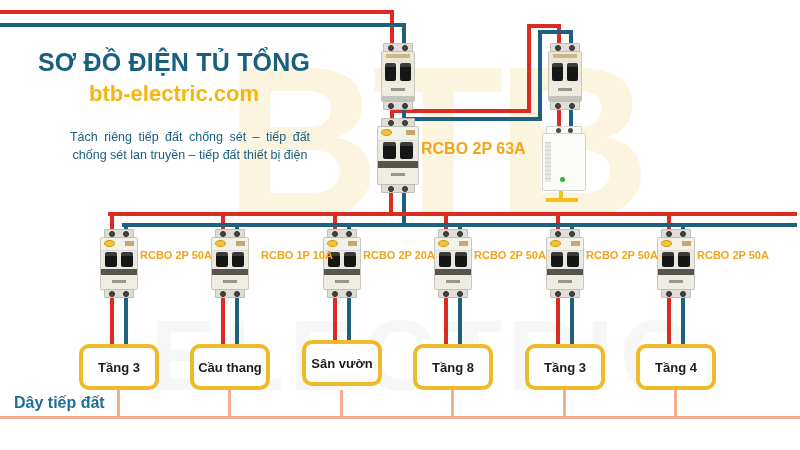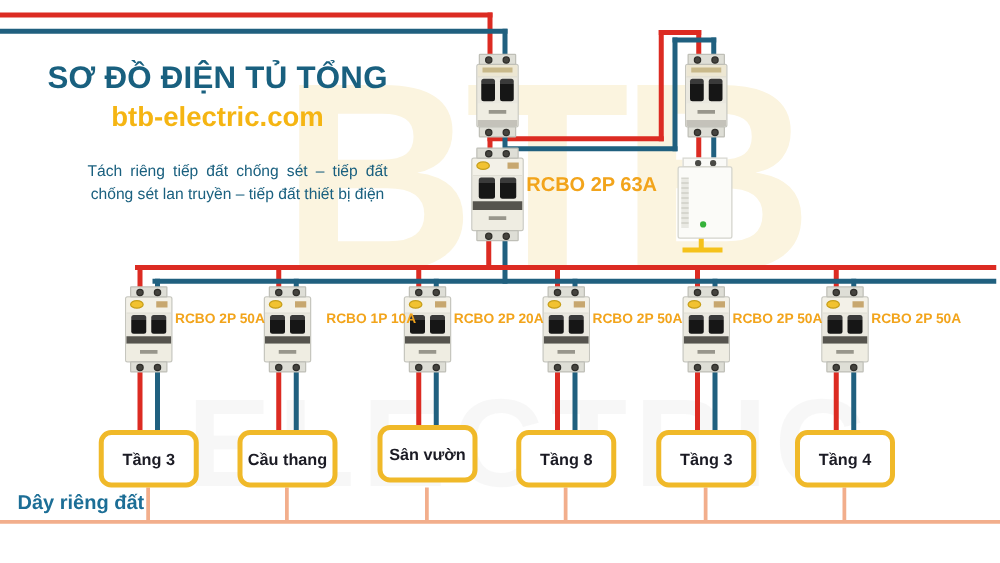--- a/index.html
+++ b/index.html
@@ -269,15 +269,15 @@
   </div>
   <div class="lbl sm" style="left:697px;top:249px">RCBO 2P 50A</div>
 
   <div class="cbox" style="left:79px;top:344px">Tầng 3</div>
   <div class="cbox" style="left:190px;top:344px">Cầu thang</div>
   <div class="cbox" style="left:302px;top:340px">Sân vườn</div>
   <div class="cbox" style="left:413px;top:344px">Tầng 8</div>
   <div class="cbox" style="left:525px;top:344px">Tầng 3</div>
   <div class="cbox" style="left:636px;top:344px">Tầng 4</div>
 
-  <div class="gnd-lbl">Dây riêng đất</div>
+  <div class="gnd-lbl">Dây tiếp đất</div>
 
 </div>
 
 </body></html>

